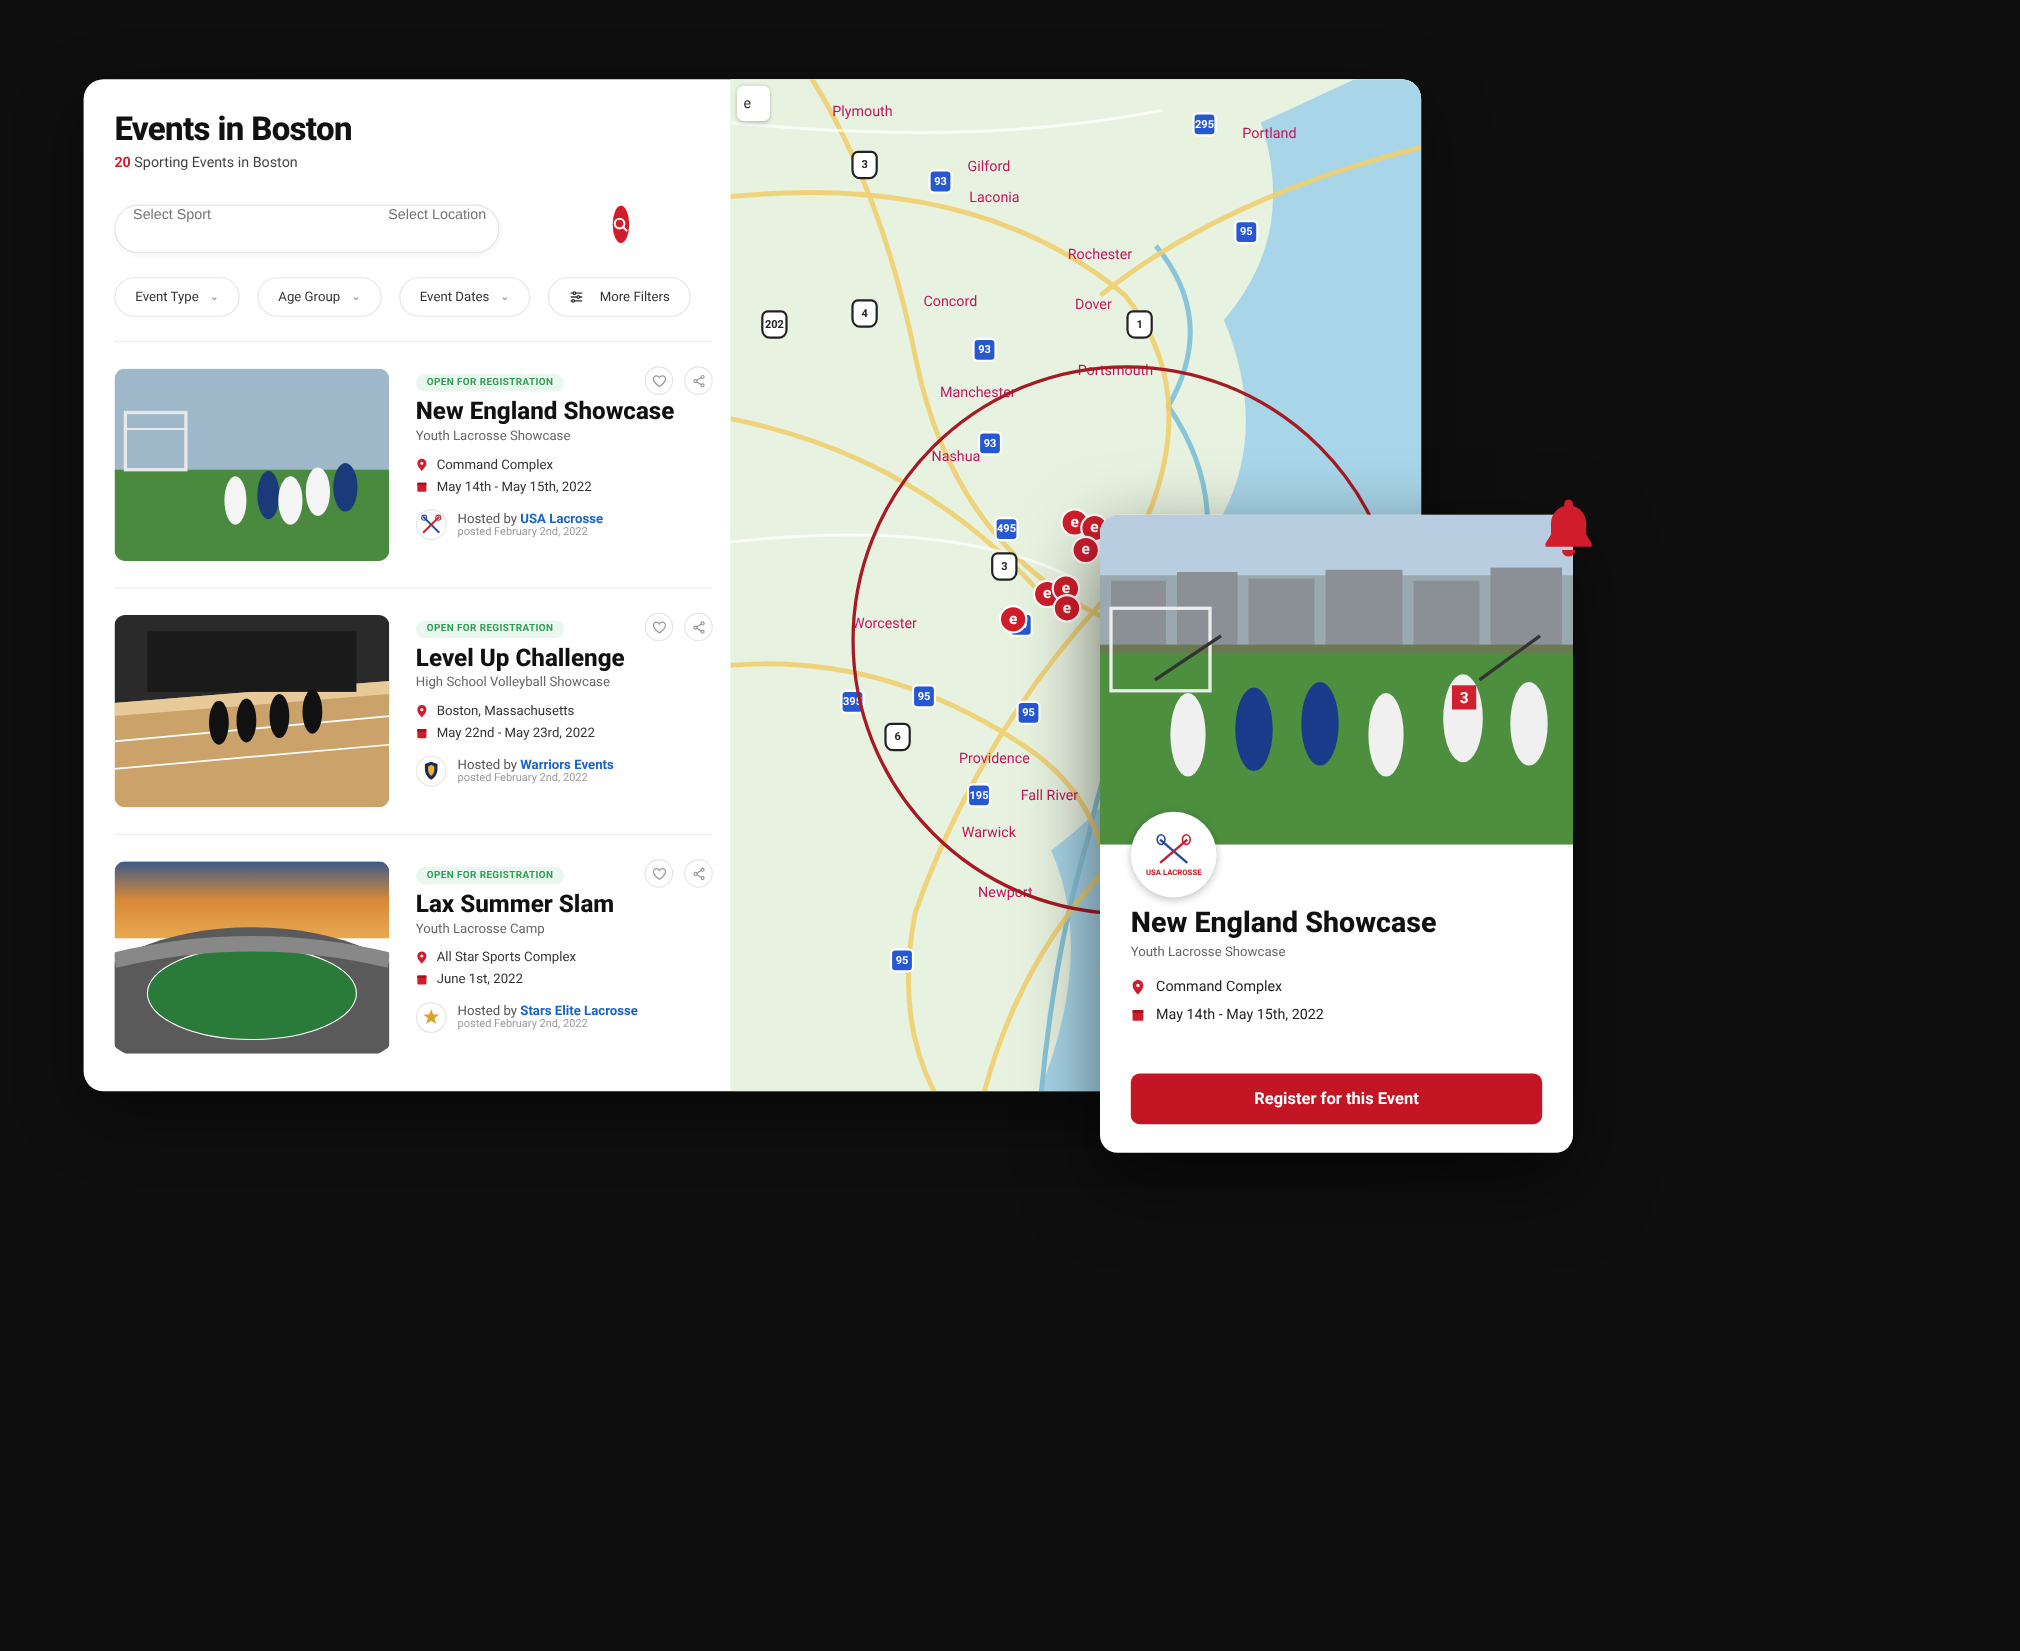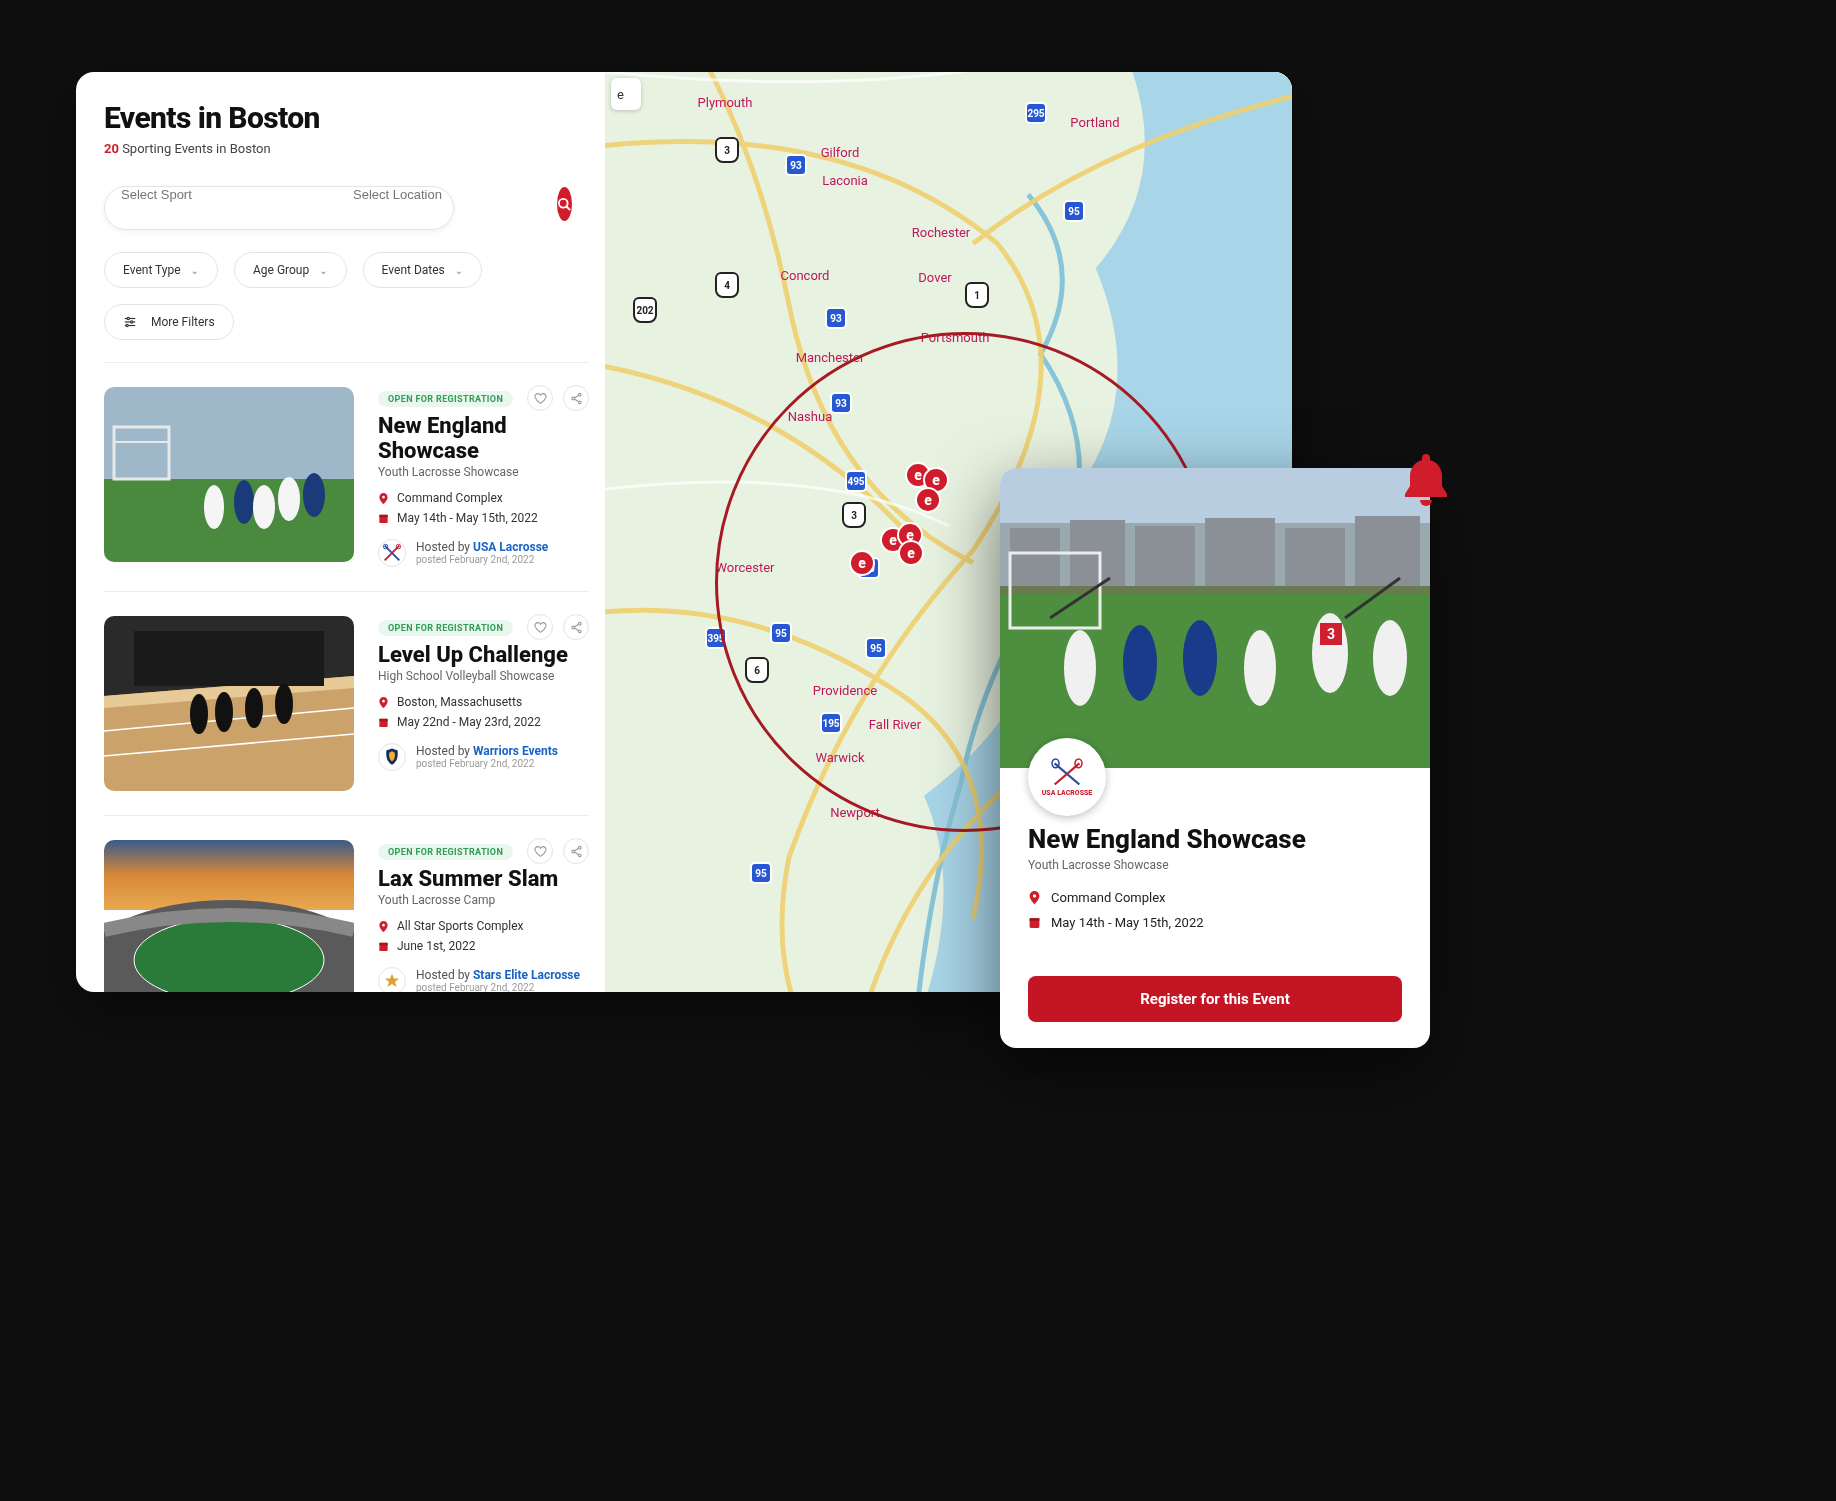--- a/index.html
+++ b/index.html
@@ -36,21 +36,21 @@
   .logo .bold { font-weight: 800; }
   .logo .thin { font-weight: 400; color: #444; }
   .logo-mark {
     width: 26px; height: 30px; position: relative;
   }
   .logo-mark svg { display:block; }
   .body {
     flex: 1; display: flex; min-height: 0;
   }
   .left {
-    width: 529px; padding: 28px 16px 0 28px; overflow: hidden;
+    width: 588px; padding: 28px 16px 0 28px; overflow: hidden;
   }
   .page-title { font-size: 30px; font-weight: 800; color: #111; letter-spacing: -0.02em; }
   .page-sub { margin-top: 6px; font-size: 13px; color: #444; }
   .page-sub .count { color: #d11d2b; font-weight: 700; }
   .search-row {
     margin-top: 30px; display: flex; align-items: flex-start;
     height: 44px; width: 350px;
     border: 1px solid #e4e4e4; border-radius: 24px;
     box-shadow: 0 2px 6px rgba(0,0,0,.06);
     background: #fff;
@@ -481,21 +481,21 @@
       <div class="shield" style="left:215px; top:640px">195</div>
       <div class="shield" style="left:420px; top:30px">295</div>
       <div class="shield" style="left:458px; top:128px">95</div>
       <div class="shield" style="left:145px; top:790px">95</div>
       <div class="shield" style="left:253px; top:485px">90</div>
       <div class="shield us" style="left:110px; top:65px">3</div>
       <div class="shield us" style="left:110px; top:200px">4</div>
       <div class="shield us" style="left:237px; top:430px">3</div>
       <div class="shield us" style="left:360px; top:210px">1</div>
       <div class="shield us" style="left:140px; top:585px">6</div>
-      <div class="shield us" style="left:28px; top:225px">202</div>
+      <div class="shield us" style="left:28px; top:210px">202</div>
 
       <div class="circle"></div>
 
       <div class="pin" style="left:300px; top:390px">e</div>
       <div class="pin" style="left:318px; top:395px">e</div>
       <div class="pin" style="left:275px; top:455px">e</div>
       <div class="pin" style="left:292px; top:450px">e</div>
       <div class="pin" style="left:293px; top:468px">e</div>
       <div class="pin" style="left:244px; top:478px">e</div>
       <div class="pin" style="left:310px; top:415px">e</div>

